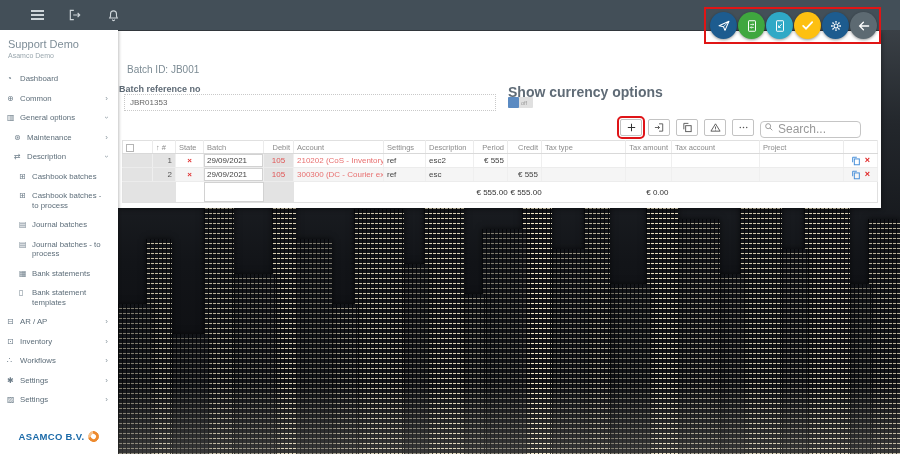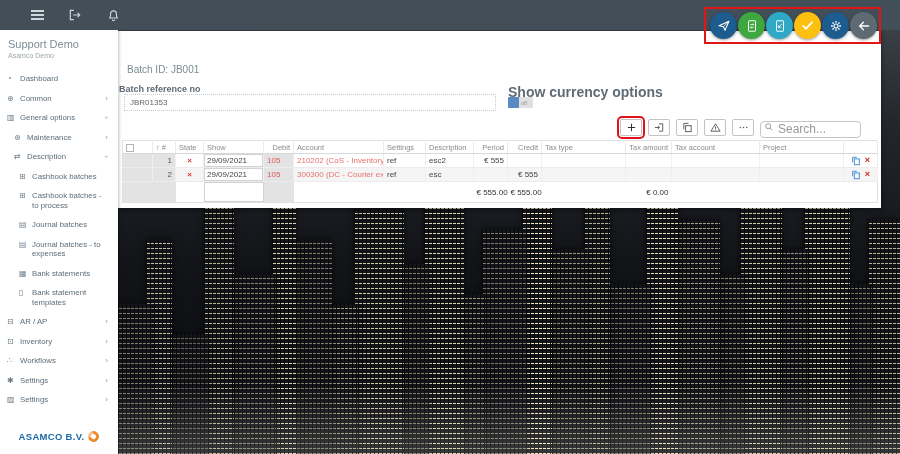--- a/index.html
+++ b/index.html
@@ -74,21 +74,21 @@
   .grid th { height:13px; font-size:7.5px; font-weight:normal; color:#8b8b8b; text-align:left; padding:0 3px;
              border-bottom:1px solid #d9d9d9; border-right:1px solid #ebebeb; white-space:nowrap; overflow:hidden; }
   .grid td { height:14px; font-size:8px; color:#444; padding:0 3px; border-right:1px solid #efefef;
              border-bottom:1px solid #ececec; white-space:nowrap; overflow:hidden; }
   .grid tr.r1 td { background:#fff; }
   .grid tr.r2 td { background:#f5f5f5; }
   .grid td.c-sel, .grid td.c-num, .grid td.c-period { background:#e3e3e3 !important; }
   .grid td.c-num { text-align:right; color:#555; }
   .grid td.c-state { text-align:center; color:#e03030; font-weight:bold; }
   .grid td.c-date { background:#fff !important; box-shadow:inset 0 0 0 1px #d2d2d2; }
-  .grid td.c-period { text-align:left; color:#e05555; }
+  .grid td.c-period { text-align:center; color:#e05555; }
   .grid td.c-account { color:#e87070; }
   .grid th.c-period, .grid th.c-debit, .grid th.c-credit, .grid th.c-taxamt,
   .grid td.c-debit, .grid td.c-credit, .grid td.c-taxamt { text-align:right; }
   .grid td.c-actions { text-align:center; }
   .grid tfoot td { height:21px; border-top:1px solid #dcdcdc; border-right:none; border-bottom:none;
                    background:#fff; color:#333; }
   .hdr-checkbox { display:inline-block; width:8px; height:8px; border:1px solid #b5b5b5; background:#fff; vertical-align:middle; cursor:pointer; }
   .row-del { color:#e02020; font-weight:bold; font-size:9px; cursor:pointer; margin-left:4px; }
   .row-copy { cursor:pointer; vertical-align:middle; }
 
@@ -192,21 +192,21 @@
         <div class="sb-item l2">
           <span class="sb-glyph">⊞</span>
           <span class="sb-label">Cashbook batches - to process</span>
         </div>
         <div class="sb-item l2">
           <span class="sb-glyph">▤</span>
           <span class="sb-label">Journal batches</span>
         </div>
         <div class="sb-item l2">
           <span class="sb-glyph">▤</span>
-          <span class="sb-label">Journal batches - to expenses</span>
+          <span class="sb-label">Journal batches - to process</span>
         </div>
         <div class="sb-item l2">
           <span class="sb-glyph">▦</span>
           <span class="sb-label">Bank statements</span>
         </div>
         <div class="sb-item l2">
           <span class="sb-glyph">▯</span>
           <span class="sb-label">Bank statement templates</span>
         </div>
         <div class="sb-item l0">
@@ -311,21 +311,21 @@
             <col style="width: 46px;">
             <col style="width: 88px;">
             <col style="width: 84px;">
             <col style="width: 34px;">
           </colgroup>
           <thead>
             <tr>
               <th class="c-sel"><span class="hdr-checkbox"></span></th>
               <th class="c-num">↑ #</th>
               <th class="c-state">State</th>
-              <th class="c-date">Show</th>
+              <th class="c-date">Batch</th>
               <th class="c-period">Debit</th>
               <th class="c-account">Account</th>
               <th class="c-ref">Settings</th>
               <th class="c-desc">Description</th>
               <th class="c-debit">Period</th>
               <th class="c-credit">Credit</th>
               <th class="c-taxtype">Tax type</th>
               <th class="c-taxamt">Tax amount</th>
               <th class="c-taxacct">Tax account</th>
               <th class="c-project">Project</th>

